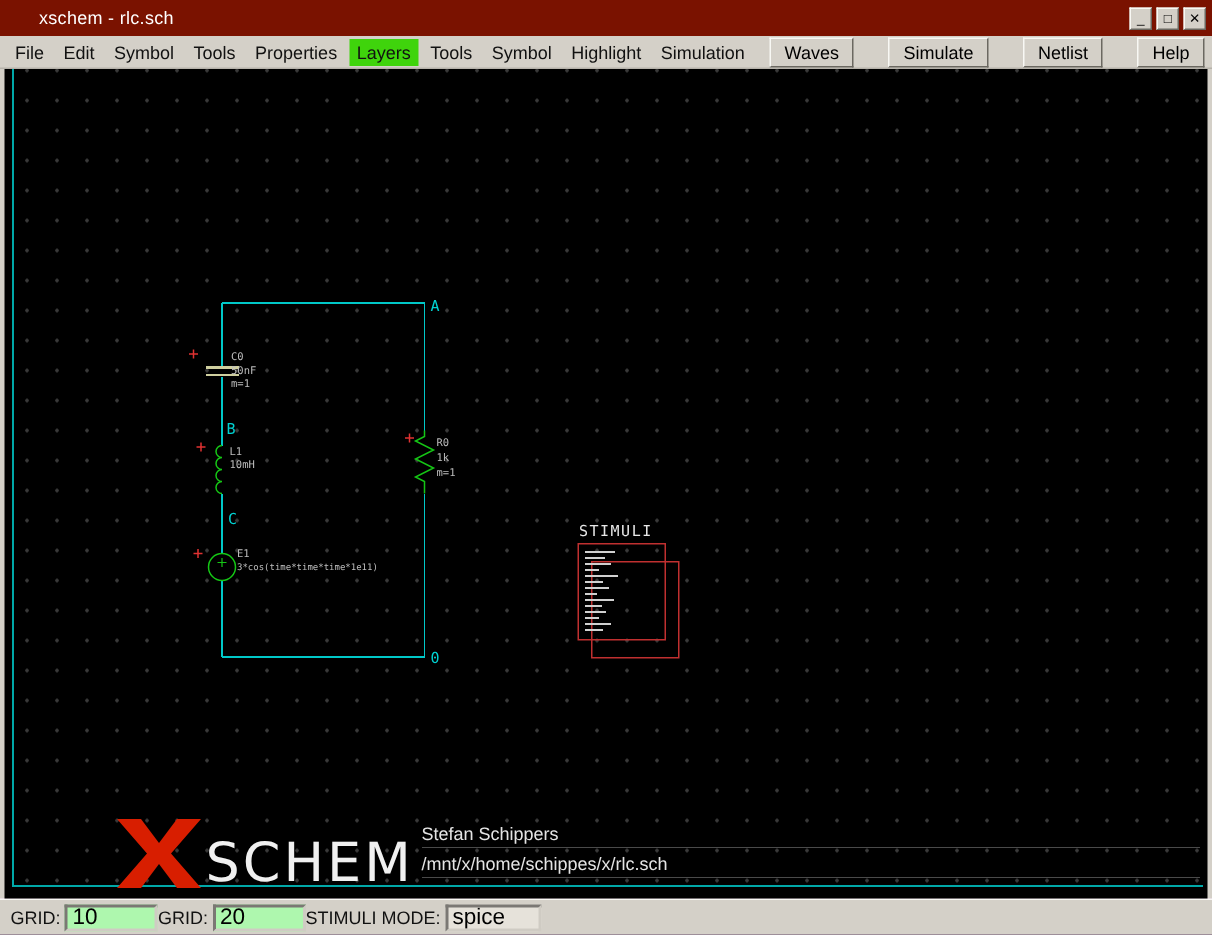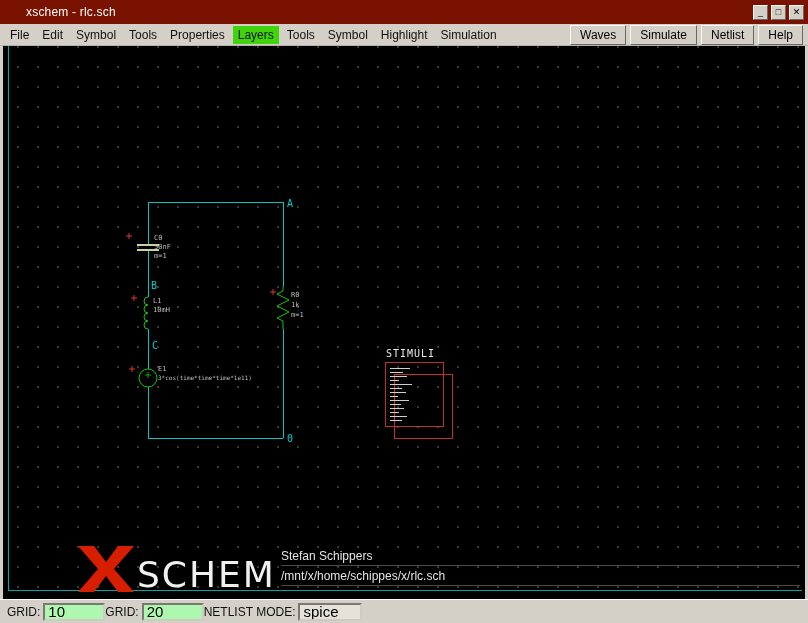--- a/index.html
+++ b/index.html
@@ -14,21 +14,21 @@
   .win-btns{margin-left:auto;display:flex;gap:3px}
   .win-btn{width:15px;height:15px;background:#d4d0c8;border:1px solid;
     border-color:#f8f8f4 #6b6861 #6b6861 #f8f8f4;font-size:9px;line-height:12px;
     text-align:center;color:#000;cursor:default}
 
   
   .menubar{height:22px;background:#d4d0c8;display:flex;align-items:center;
     padding:0 5px;font-size:12px;color:#111;flex:0 0 auto;border-bottom:1px solid #b6b2aa}
   .menu-item{padding:2px 5px;margin-right:3px;white-space:nowrap}
   .menu-item.active{background:#3fd40c}
-  .menu-buttons{margin-left:auto;display:flex;gap:4px;align-items:center}
+  .menu-buttons{margin-left:auto;display:flex;gap:23px;align-items:center}
   .menu-btn{background:#d4d0c8;border:1px solid;border-color:#f8f8f4 #6b6861 #6b6861 #f8f8f4;
     padding:2px 9px;font-size:12px;white-space:nowrap}
 
   
   .canvas-wrap{flex:1 1 auto;min-height:0;padding:0 3px;background:#d4d0c8}
   .canvas{width:100%;height:100%;background:#000;position:relative;
     background-image:radial-gradient(circle,#3a3a3a 1px,transparent 1.3px);
     background-size:20px 20px;background-position:5px 11px}
   .canvas svg{position:absolute;left:0;top:0}
 
@@ -177,17 +177,17 @@
         </g>
       </svg>
     </div>
   </div>
 
   <div class="statusbar">
     <span class="sb-label">GRID:</span>
     <input class="sb-input sb-green" value="10" style="">
     <span class="sb-label sb-gap">GRID:</span>
     <input class="sb-input sb-green" value="20" style="">
-    <span class="sb-label sb-gap">NETLIST MODE:</span>
+    <span class="sb-label sb-gap">STIMULI MODE:</span>
     <input class="sb-input sb-spice" value="spice" style="">
   </div>
 
 </div>
 
 </body></html>

